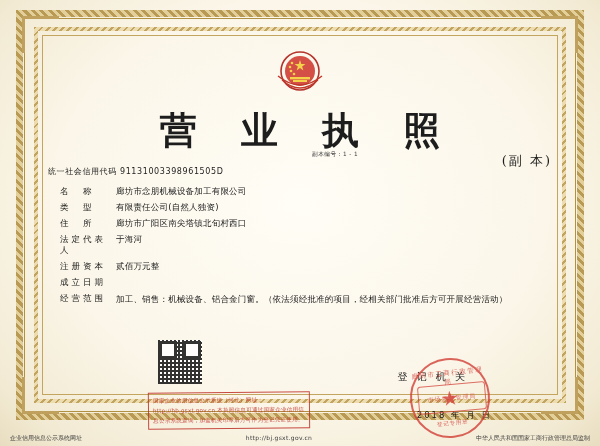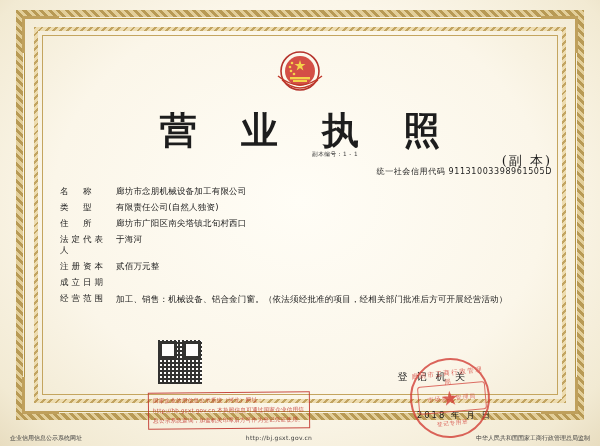--- a/index.html
+++ b/index.html
@@ -113,21 +113,21 @@
     font-size: 6px;
     color: #3a3a3a;
     letter-spacing: 0.5px;
     transform: scale(0.95);
     transform-origin: left top;
   }
   .credit-code {
     position: absolute;
     top: 126px;
     width: 100%;
-    text-align: right;
+    text-align: left;
     font-size: 8px;
     color: #1d1d1d;
     letter-spacing: 0.6px;
   }
 
   .fields {
     position: absolute;
     top: 146px;
     left: 12px;
     right: 10px;

